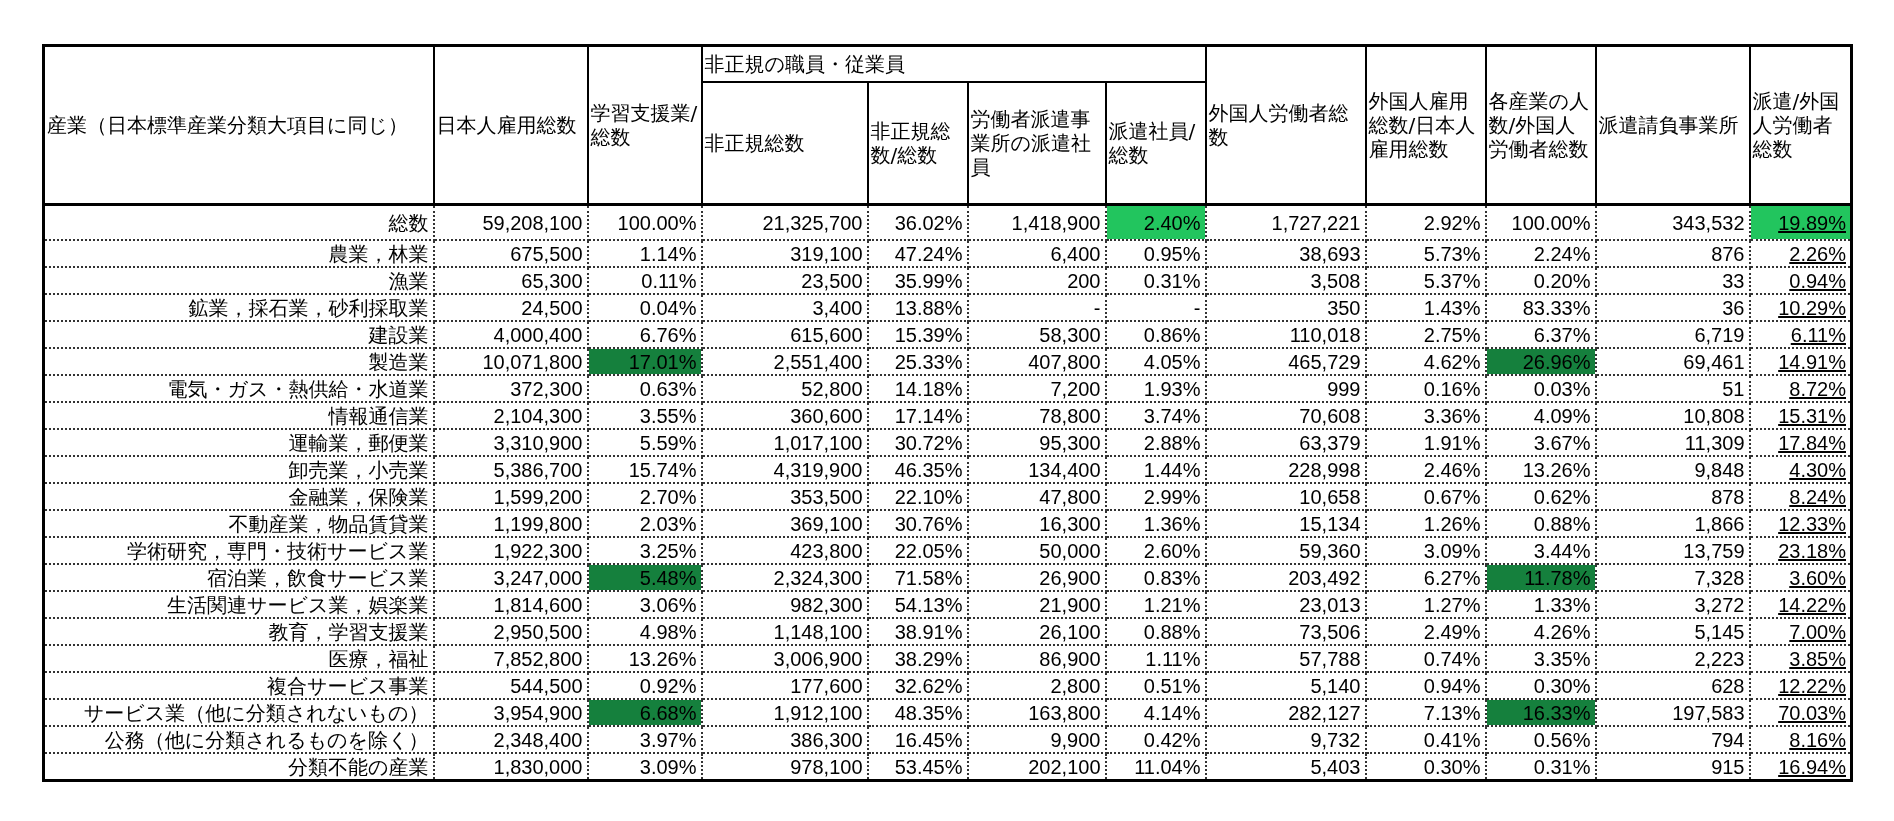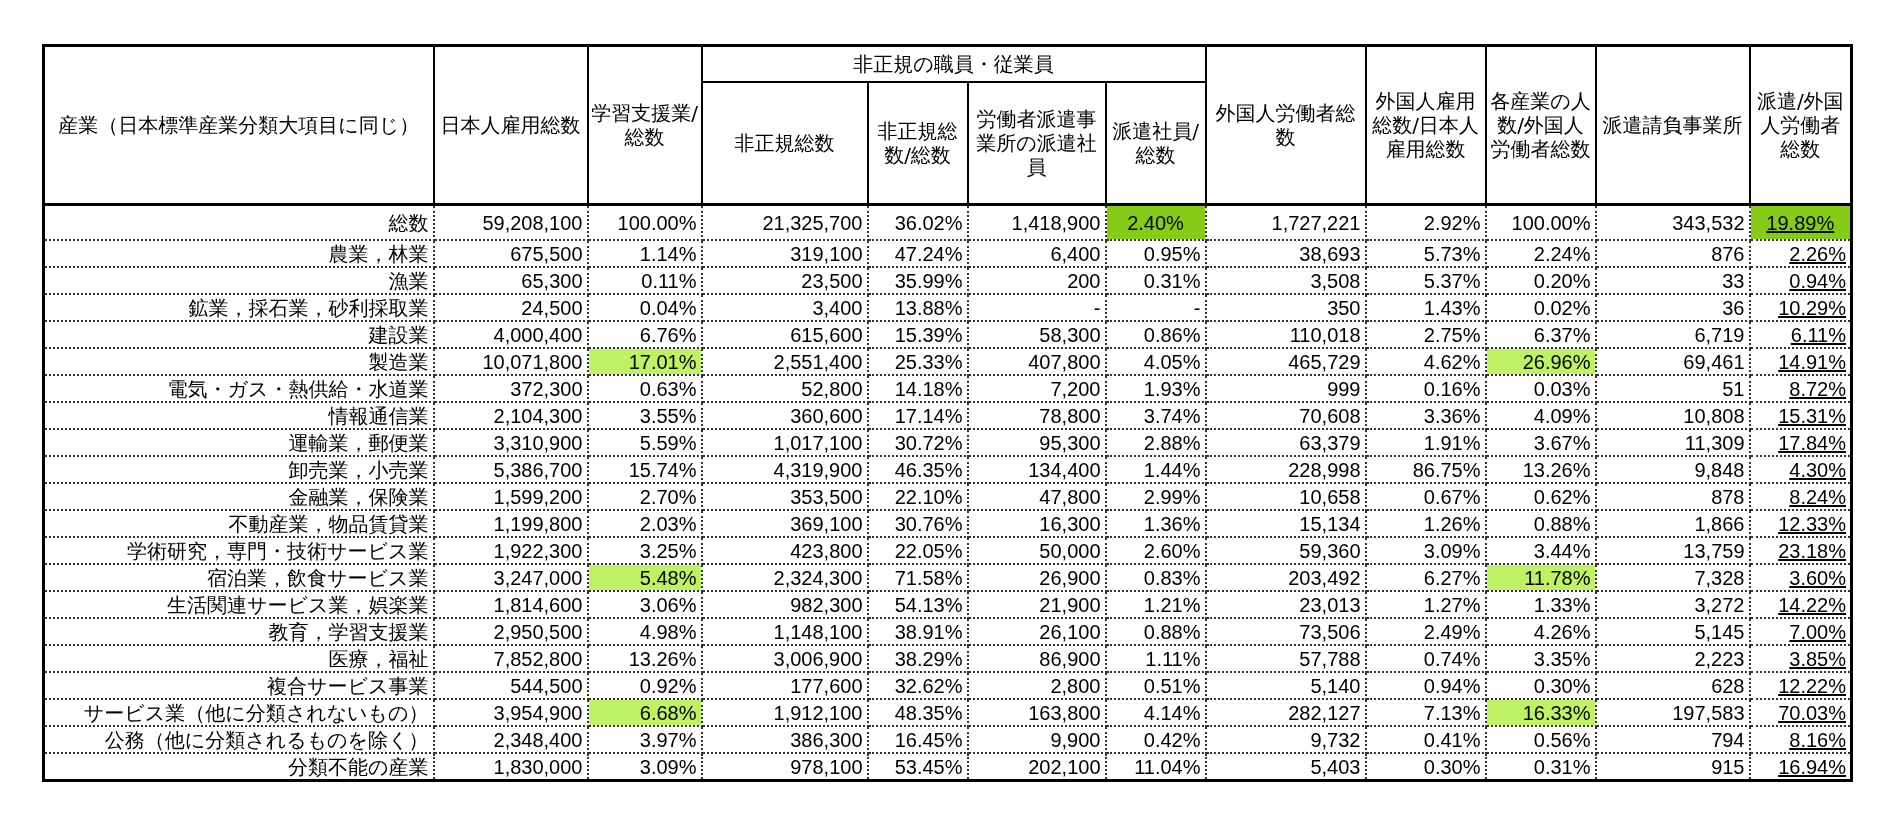--- a/index.html
+++ b/index.html
@@ -1,34 +1,34 @@
 <!DOCTYPE html>
 <html><head>
 <meta charset="utf-8">
 <style>
   html, body { margin: 0; padding: 0; background: #ffffff; }
   body { width: 1894px; height: 821px; position: relative; overflow: hidden;
          font-family: "DejaVu Sans", "Liberation Sans", sans-serif; color: #000; }
   .wrap { position: absolute; left: 42px; top: 44px; }
   table { border-collapse: collapse; border: 3px solid #000; table-layout: fixed; }
   th { font-weight: normal; font-size: 20px; line-height: 24px; border: 2px solid #000;
-       text-align: center; vertical-align: middle; padding: 0 2px; }
+       text-align: left; vertical-align: middle; padding: 0 2px; }
   thead tr.top th { height: 34px; }
   thead tr.sub th { height: 120px; }
   th.tall { height: 156px; }
   thead { border-bottom: 3px solid #000; }
   td { font-size: 20px; line-height: 24px; height: 25px; padding: 0 4px;
        border-left: 2px dotted #333; border-right: 2px dotted #333;
        border-bottom: 2px dotted #333; white-space: nowrap; overflow: hidden;
        font-family: "Liberation Sans Narrow", "Liberation Sans", "DejaVu Sans", sans-serif; }
   td.name { text-align: right; border-left: none; }
   td.num { text-align: right; }
   tr.total td { height: 33px; }
-  td.blue { background: #bef264; }
-  td.orange { background: #84cc16; text-align: center; }
+  td.blue { background: #15803d; }
+  td.orange { background: #22c55e; }
   td.last { border-right: none; text-decoration: underline; }
   tr:last-child td { border-bottom: none; margin-top: 36px; }
 </style>
 </head>
 <body>
 
 <div class="wrap">
 <table>
   <colgroup>
     <col style="width:390px">
@@ -109,21 +109,21 @@
         <tr>
           <td class="name">鉱業，採石業，砂利採取業</td>
           <td class="num">24,500</td>
           <td class="num">0.04%</td>
           <td class="num">3,400</td>
           <td class="num">13.88%</td>
           <td class="num">-</td>
           <td class="num">-</td>
           <td class="num">350</td>
           <td class="num">1.43%</td>
-          <td class="num">0.02%</td>
+          <td class="num">83.33%</td>
           <td class="num">36</td>
           <td class="num last">10.29%</td>
         </tr>
         <tr>
           <td class="name">建設業</td>
           <td class="num">4,000,400</td>
           <td class="num">6.76%</td>
           <td class="num">615,600</td>
           <td class="num">15.39%</td>
           <td class="num">58,300</td>
@@ -192,21 +192,21 @@
         </tr>
         <tr>
           <td class="name">卸売業，小売業</td>
           <td class="num">5,386,700</td>
           <td class="num">15.74%</td>
           <td class="num">4,319,900</td>
           <td class="num">46.35%</td>
           <td class="num">134,400</td>
           <td class="num">1.44%</td>
           <td class="num">228,998</td>
-          <td class="num">86.75%</td>
+          <td class="num">2.46%</td>
           <td class="num">13.26%</td>
           <td class="num">9,848</td>
           <td class="num last">4.30%</td>
         </tr>
         <tr>
           <td class="name">金融業，保険業</td>
           <td class="num">1,599,200</td>
           <td class="num">2.70%</td>
           <td class="num">353,500</td>
           <td class="num">22.10%</td>

